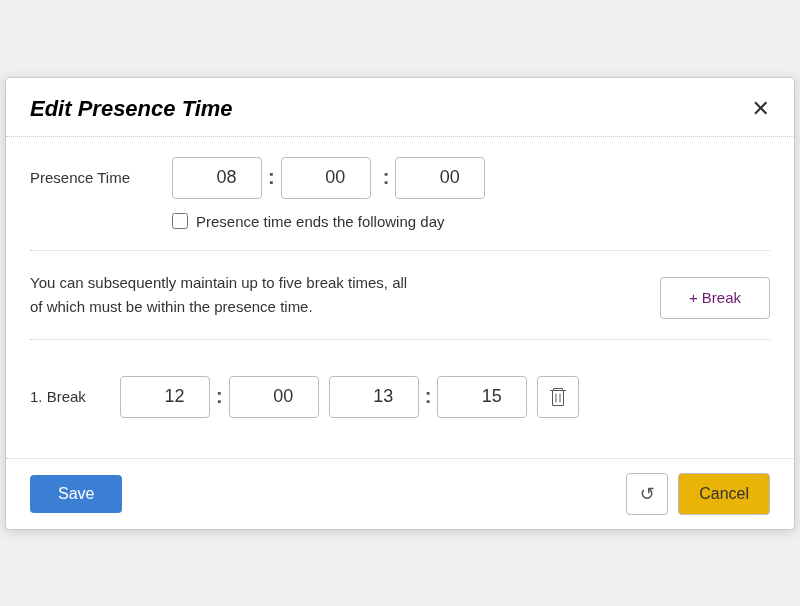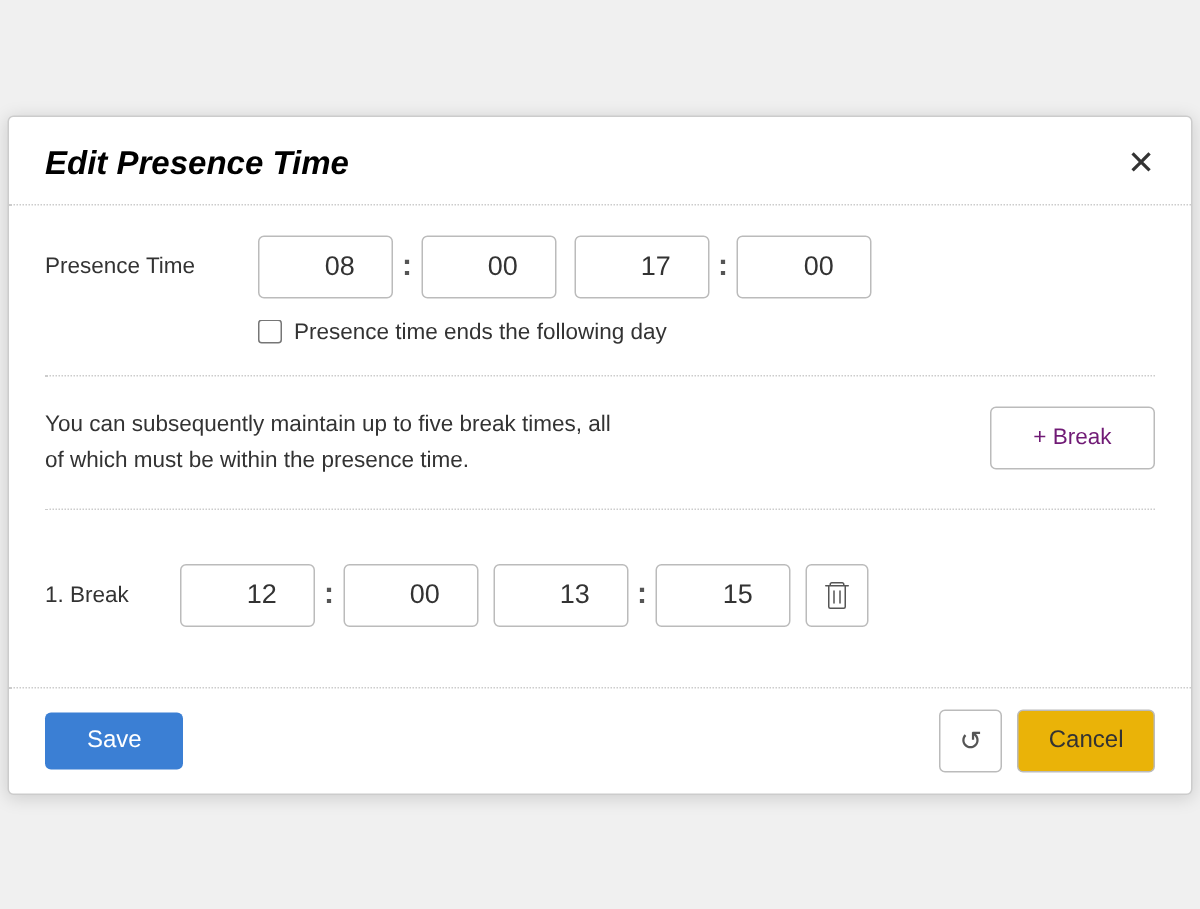--- a/index.html
+++ b/index.html
@@ -93,21 +93,21 @@
       width: 16px;
       height: 16px;
       cursor: pointer;
     }
     .checkbox-label {
       font-size: 15px;
       color: #333;
     }
     .break-section {
       display: flex;
-      align-items: flex-start;
+      align-items: flex-end;
       justify-content: space-between;
       gap: 16px;
     }
     .break-info-text {
       font-size: 15px;
       color: #333;
       line-height: 1.6;
       flex: 1;
     }
     .add-break-btn {
@@ -211,21 +211,20 @@
 
     <div class="section">
       <div class="presence-row">
         <span class="field-label">Presence Time</span>
         <div class="time-group">
           <input class="time-input" type="text" value="08" style="">
           <span class="time-sep">:</span>
           <input class="time-input" type="text" value="00" style="">
         </div>
         <div class="time-group">
-          <input class="time-input" type="text" value="17" style="">
           <span class="time-sep">:</span>
           <input class="time-input" type="text" value="00" style="">
         </div>
       </div>
       <div class="checkbox-row">
         <input type="checkbox" id="followingDay" style="">
         <label class="checkbox-label" for="followingDay">Presence time ends the following day</label>
       </div>
     </div>
 

